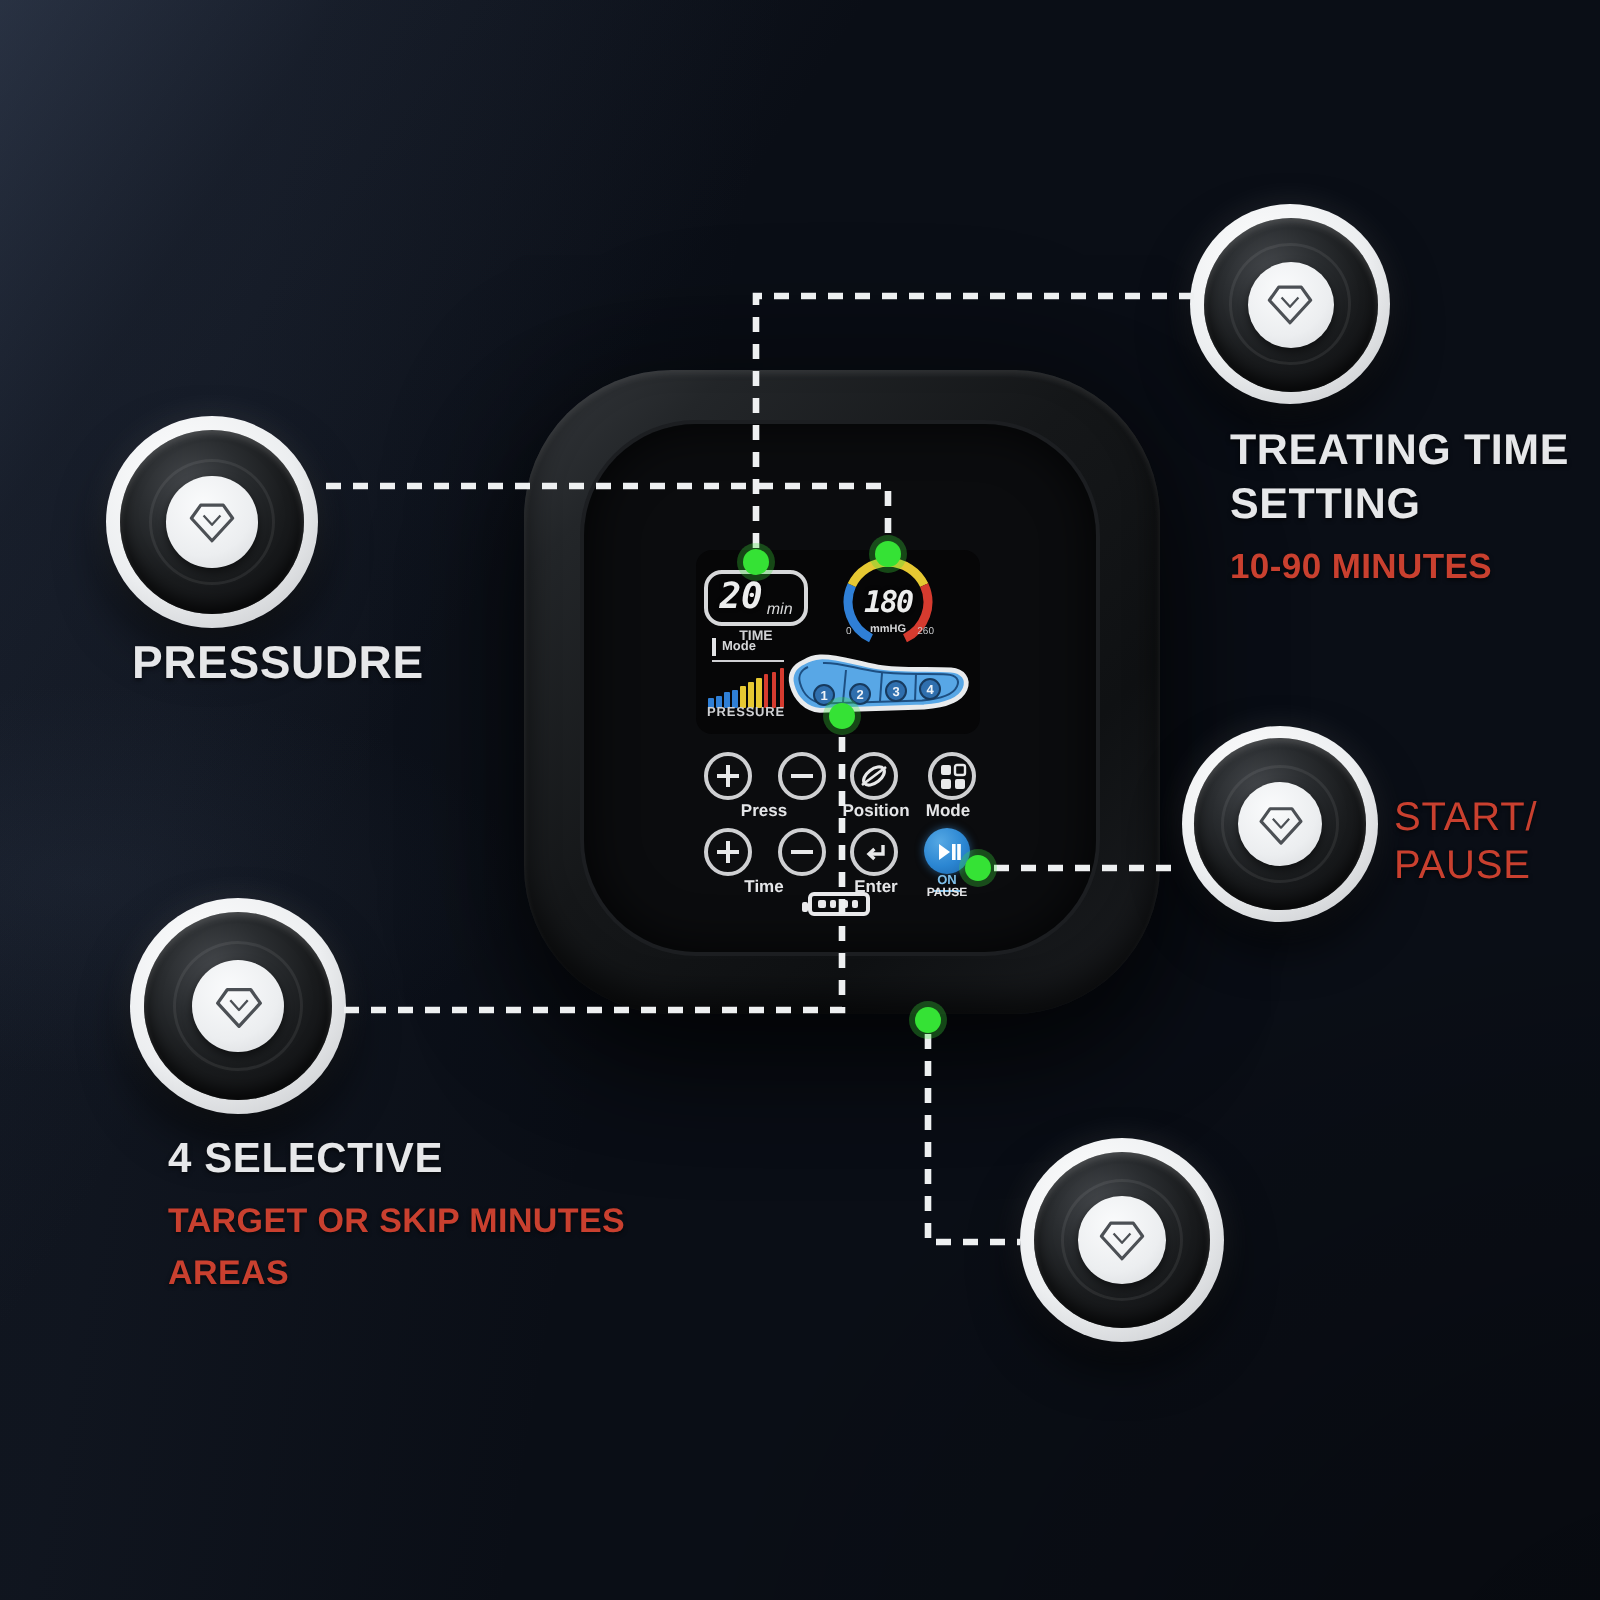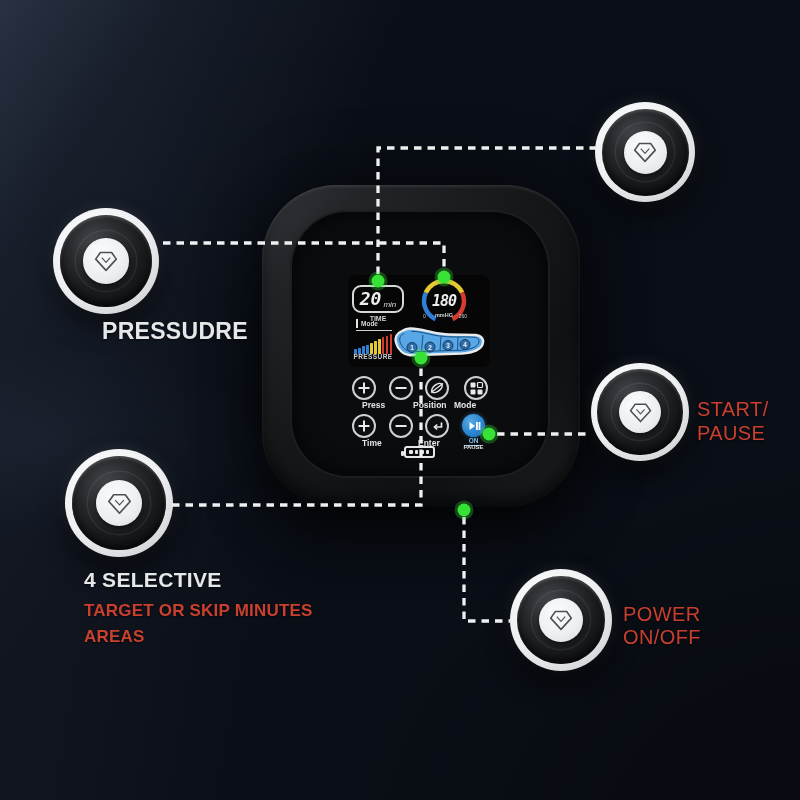--- a/index.html
+++ b/index.html
@@ -45,21 +45,21 @@
   .pbars{position:absolute;left:6px;top:59px;width:40px;height:20px;display:flex;
     align-items:flex-end;gap:1.4px;}
   .pbar{width:2.6px;border-radius:0.5px;}
   .c-blue{background:var(--gauge_blue,#2f7fd6);}
   .c-yellow{background:var(--gauge_yellow,#e6c832);}
   .c-red{background:var(--gauge_red,#d63b2f);}
   
   .pbtn{position:absolute;width:24px;height:24px;border-radius:50%;background:#0d0e10;
     border:2.2px solid #cfd0d2;display:flex;align-items:center;justify-content:center;z-index:2;}
   .pbtn svg{display:block;}
-  .btn-label{position:absolute;color:#e4e5e7;font-weight:bold;font-size:8.5px;text-align:left;z-index:2;}
+  .btn-label{position:absolute;color:#e4e5e7;font-weight:bold;font-size:8.5px;text-align:center;z-index:2;}
   .onpause{position:absolute;width:23px;height:23px;border-radius:50%;z-index:2;
     background:radial-gradient(circle at 35% 30%, #55a8e4, #2b86d2 55%, #1c66ab);
     display:flex;align-items:center;justify-content:center;box-shadow:0 0 4px rgba(60,150,230,.5);}
   .on-lbl{position:absolute;color:#7fc0ea;font-weight:bold;font-size:6.5px;text-align:center;
     border-bottom:1px solid #7fc0ea;padding-bottom:0.5px;z-index:2;}
   .pause-lbl{position:absolute;color:#e4e5e7;font-weight:bold;font-size:6px;text-align:center;z-index:2;}
   .battery{position:absolute;left:404px;top:446px;width:31px;height:12px;border:2px solid #e8e8ea;
     border-radius:3px;display:flex;align-items:center;gap:2px;padding:0 3px;z-index:2;}
   .battery::before{content:"";position:absolute;left:-5px;top:2.5px;width:3px;height:5px;
     background:#e8e8ea;border-radius:1px;}
@@ -260,39 +260,40 @@
   <div class="co-btn" style="left:510px;top:569px;width:102px;height:102px;">
     <div class="co-body"></div>
     <div class="co-face">
       <svg width="30" height="30" viewBox="0 0 32 32">
         <path d="M10 7 L22 7 L27 14 L16 26 L5 14 Z" fill="none" stroke="#4c5055" stroke-width="1.7" stroke-linejoin="round"></path>
         <path d="M11.5 12.5 L16 17.5 L20.5 12.5" fill="none" stroke="#4c5055" stroke-width="1.2" stroke-linejoin="round"></path>
         </svg>
     </div>
   </div>
 
-
-  <div class="co-title" style="left:66px;top:318px;width:220px;font-size:23px;line-height:27px;margin-left:36px;">
+  <div class="co-title" style="left:615px;top:212px;width:180px;font-size:21.5px;line-height:27px;">
+    <div>TREATING TIME</div>
+    <div>SETTING</div>
+    <div class="co-sub" style="font-size:17.5px;margin-top:4px;">10-90 MINUTES</div>
+  </div>
+
+  <div class="co-title" style="left:66px;top:318px;width:220px;font-size:23px;line-height:27px;">
     <div>PRESSUDRE</div>
   </div>
 
   <div class="red-title" style="left:697px;top:397px;width:100px;font-size:20px;line-height:24px;">
     <div>START/</div>
     <div>PAUSE</div>
   </div>
 
   <div class="co-title" style="left:84px;top:567px;width:290px;font-size:21px;line-height:26px;">
     <div>4 SELECTIVE</div>
     <div class="co-sub" style="font-size:17px;margin-top:5px;">TARGET OR SKIP MINUTES AREAS</div>
   </div>
 
-  <div class="red-title" style="left:623px;top:603px;width:110px;font-size:20px;line-height:23px;">
-    <div>POWER</div>
-    <div>ON/OFF</div>
-  </div>
 
   <svg class="overlay" width="800" height="800" viewBox="0 0 800 800">
     <g fill="none" stroke="#eef0f1" stroke-width="3.3" stroke-dasharray="7.5 6">
       <polyline points="597,148 378,148 378,274"></polyline>
       <polyline points="163,243 444,243 444,270"></polyline>
       <line x1="497" y1="434" x2="591" y2="434"></line>
       <polyline points="172,505 421,505 421,365"></polyline>
       <polyline points="464,517 464,621 510,621"></polyline>
     </g>
     <g>

